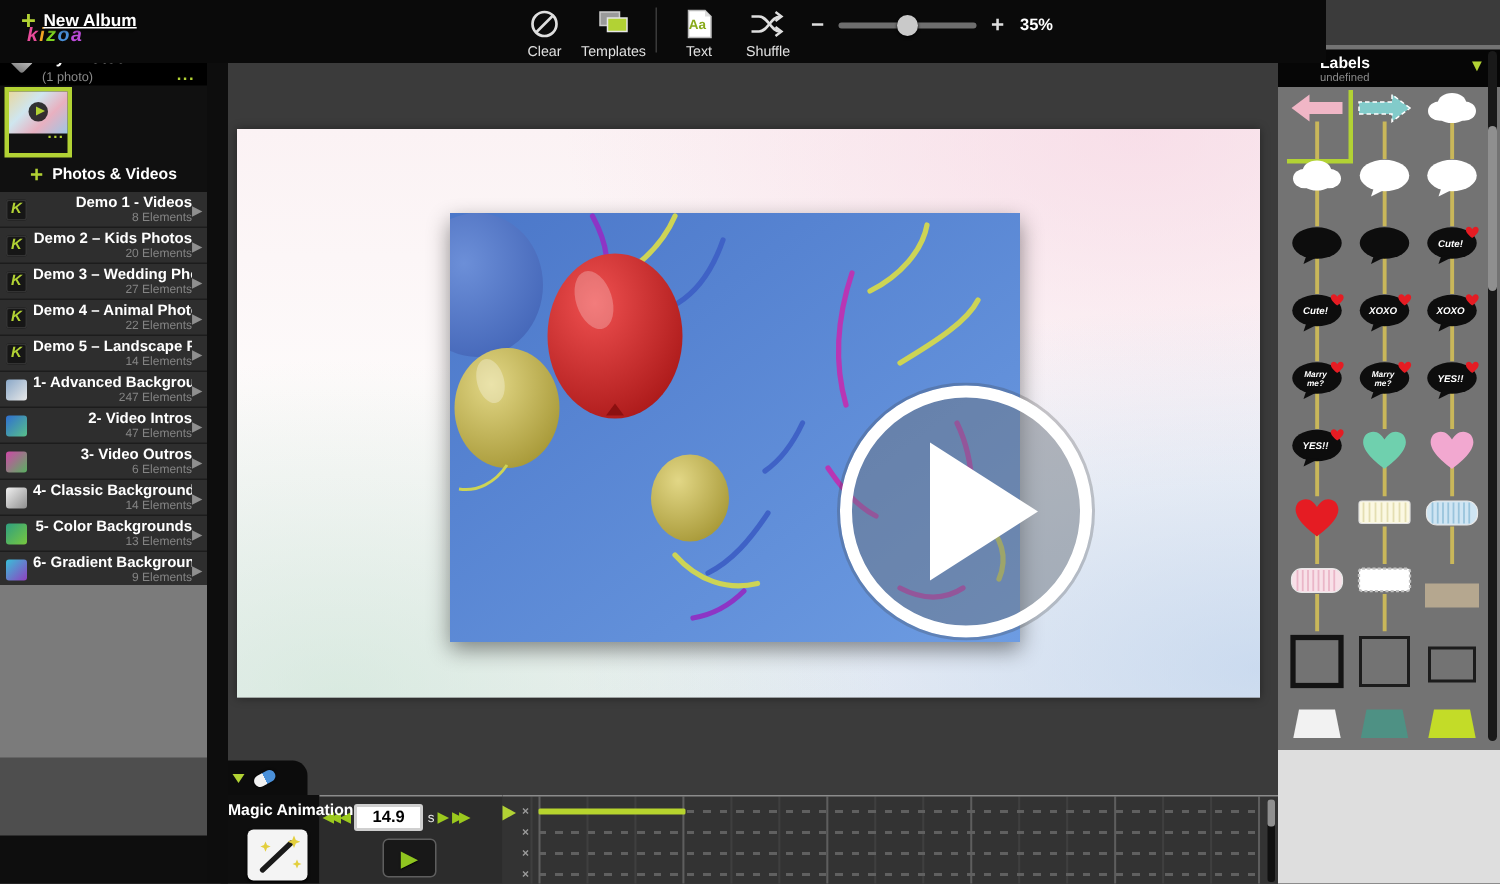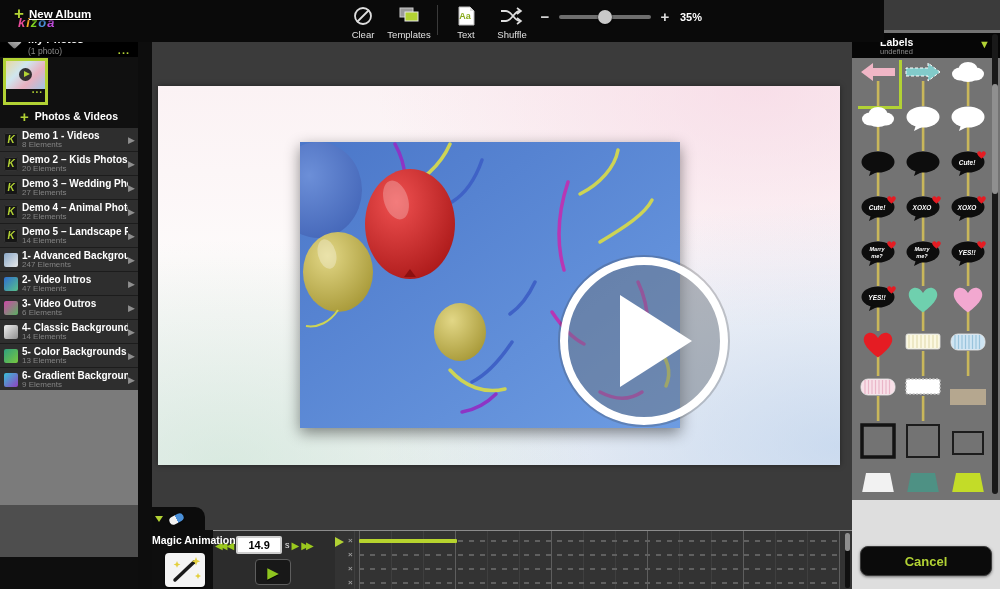--- a/index.html
+++ b/index.html
@@ -47,21 +47,21 @@
   #thumb .pt { position:absolute; left:18px; top:10px; width:0; height:0; border-top:3.5px solid transparent; border-bottom:3.5px solid transparent; border-left:6px solid #b2d234; }
   #thumb .tmenu { position:absolute; right:2px; bottom:7px; color:#b2d234; font-size:10px; font-weight:bold; letter-spacing:1px; }
   #add-photos { position:absolute; left:0; top:104px; width:138px; height:24px; display:flex; align-items:center; justify-content:center; gap:6px; cursor:pointer; }
   #add-photos .plus { color:#b2d234; font-size:15px; font-weight:bold; }
   #add-photos .lbl { color:#fff; font-size:10.5px; font-weight:bold; }
 
   #sidebar-list { position:absolute; left:0; top:128px; width:138px; }
   .sb-item { position:relative; height:24px; background:#2e2e2e; border-bottom:1px solid #1c1c1c; cursor:pointer; display:flex; align-items:center; }
   .sb-ic { width:14px; height:14px; margin:0 4px 0 4px; border-radius:2px; flex:none; }
   .sb-ic.k { background:#161616; color:#b2d234; font-size:10px; font-weight:bold; text-align:center; line-height:14px; font-style:italic; box-shadow:inset 0 0 0 1px #333; }
-  .sb-tx { flex:1; min-width:0; }
+  .sb-tx { flex:1; min-width:0;text-align:right; }
   .sb-title { color:#fff; font-size:10px; font-weight:bold; white-space:nowrap; overflow:hidden; }
   .sb-count { color:#848484; font-size:8px; margin-top:-1px; }
   .sb-chev { color:#8f8f8f; font-size:9px; margin-right:3px; flex:none; }
   #left-lower { position:absolute; left:0; top:390px; width:138px; height:167px; background:#7b7b7b; }
   #left-bottom { position:absolute; left:0; top:505px; width:138px; height:84px; background:#4e4e4e; }
   #left-bottom .blk { position:absolute; left:0; top:52px; width:138px; height:32px; background:#0e0e0e; }
 
   #divider { position:absolute; left:138px; top:0; width:14px; height:589px; background:#0d0d0d; z-index:25; }
 
   
@@ -546,21 +546,20 @@
       <div class="sticker" style="left: 90px; top: 405px;"><svg width="40" height="46" viewBox="0 0 40 46">
           <polygon points="8,8 32,8 36,28 4,28" fill="#c3dc28"></polygon>
         </svg></div>
     </div>
   <div id="rscroll">
       <div class="th"></div>
     </div>
 </div>
 
 <div id="savepanel">
-  <div class="big-btn" id="cancel-btn">Cancel</div>
 </div>
 
 <div id="ma-tab">
   <span class="dd"></span>
   <span class="pill"></span>
 </div>
 <div id="ma-panel"></div>
 <div id="ma-label">Magic Animation</div>
 <div id="wand-btn">
   <svg width="40" height="34" viewBox="0 0 40 34">

